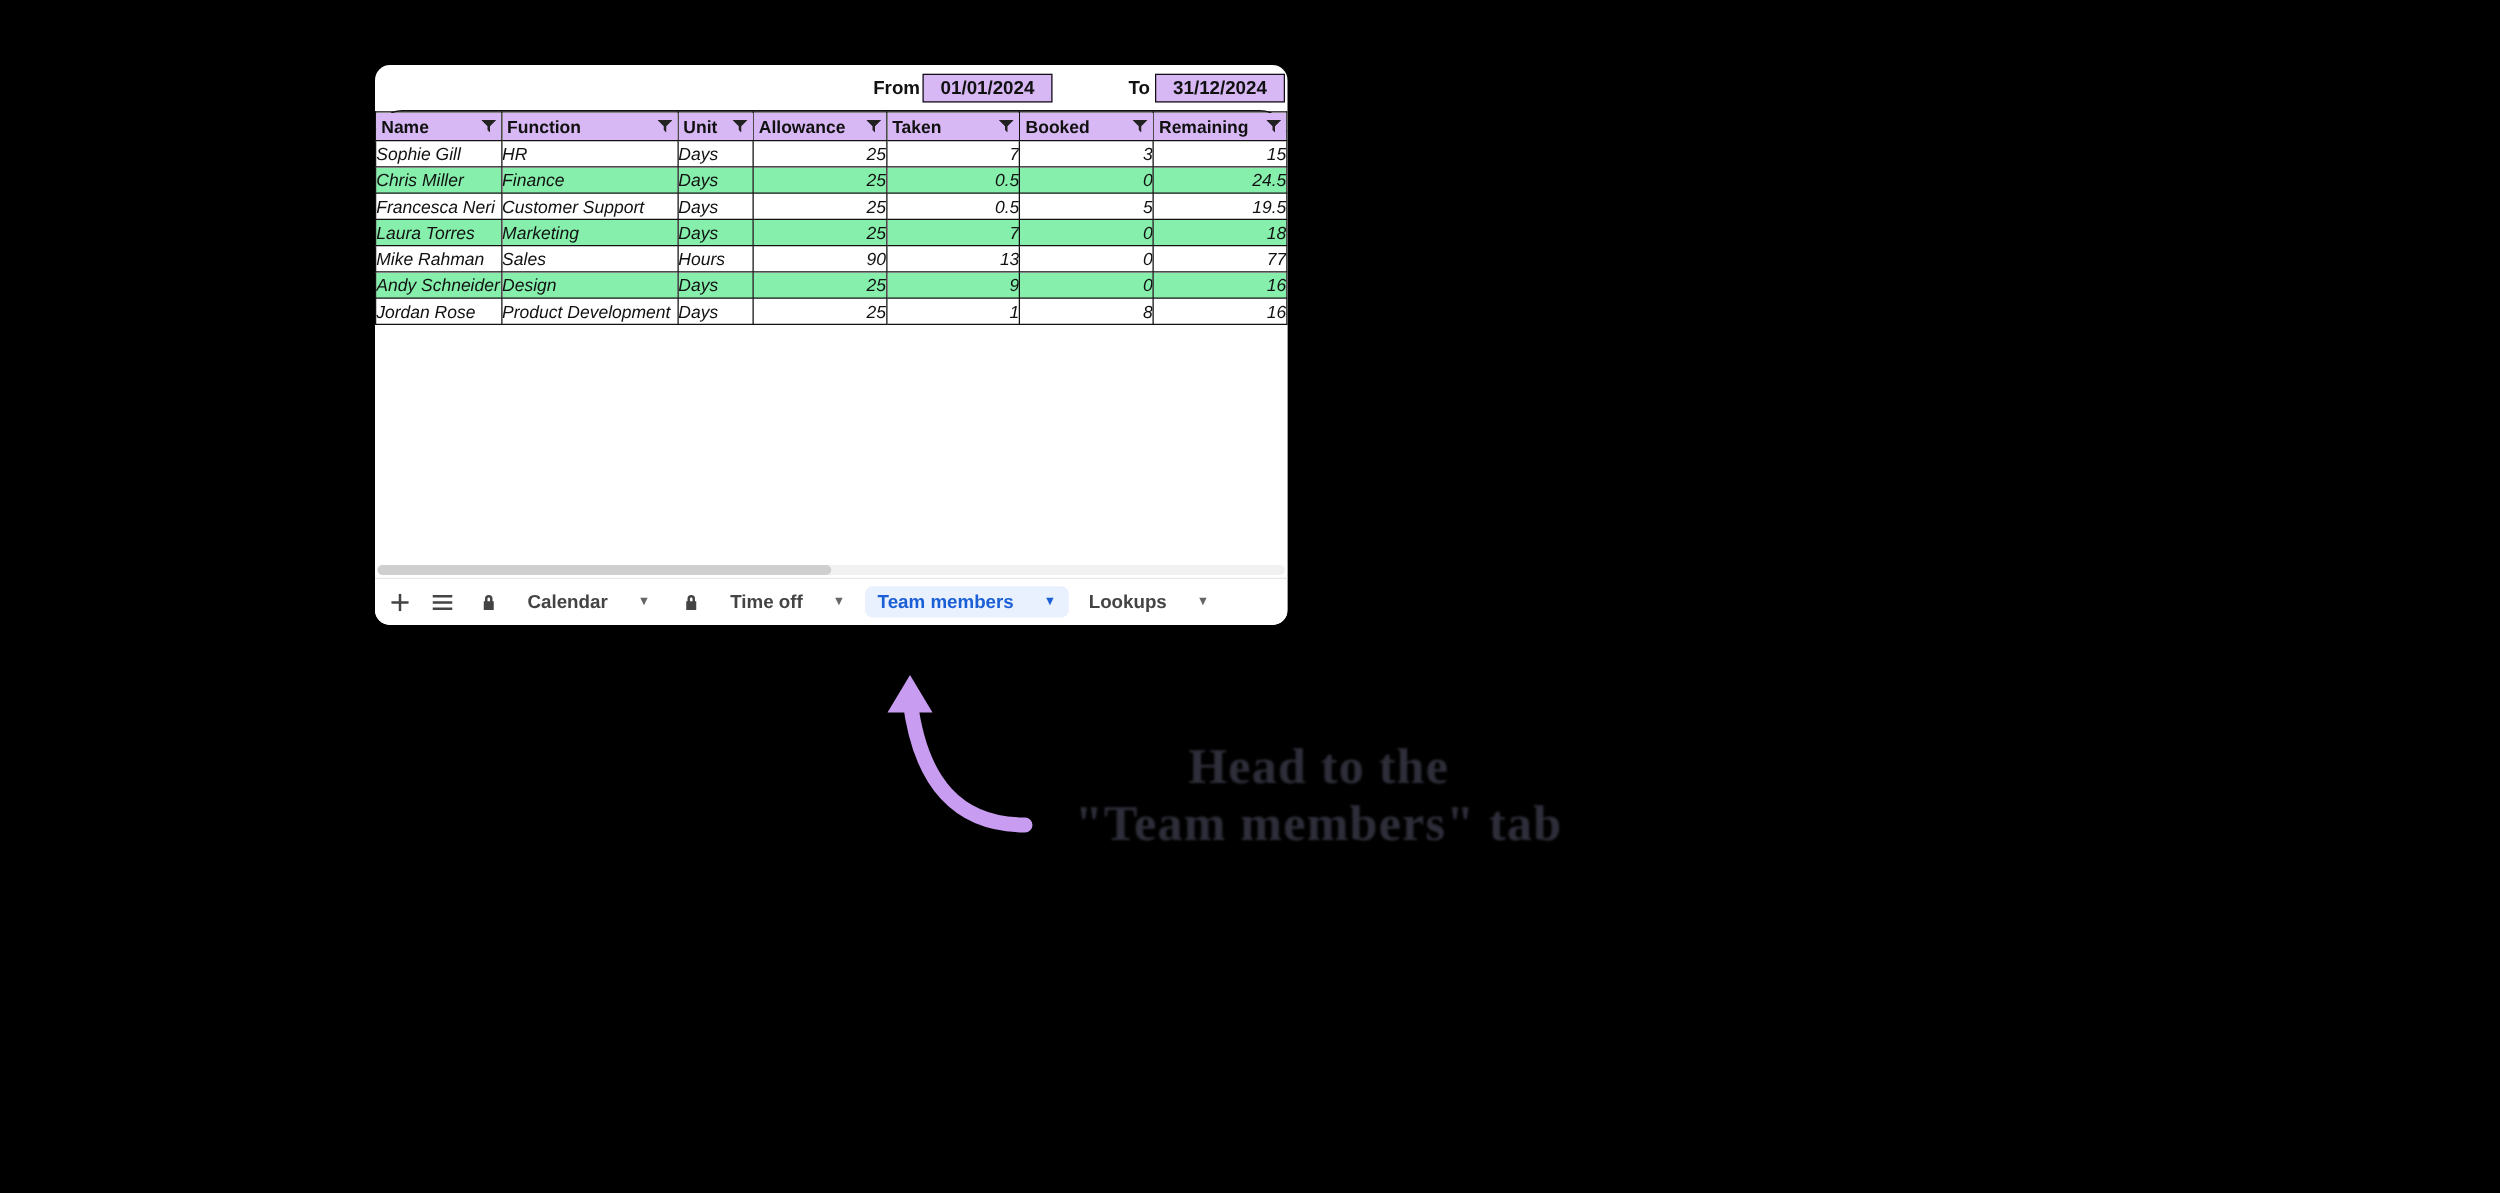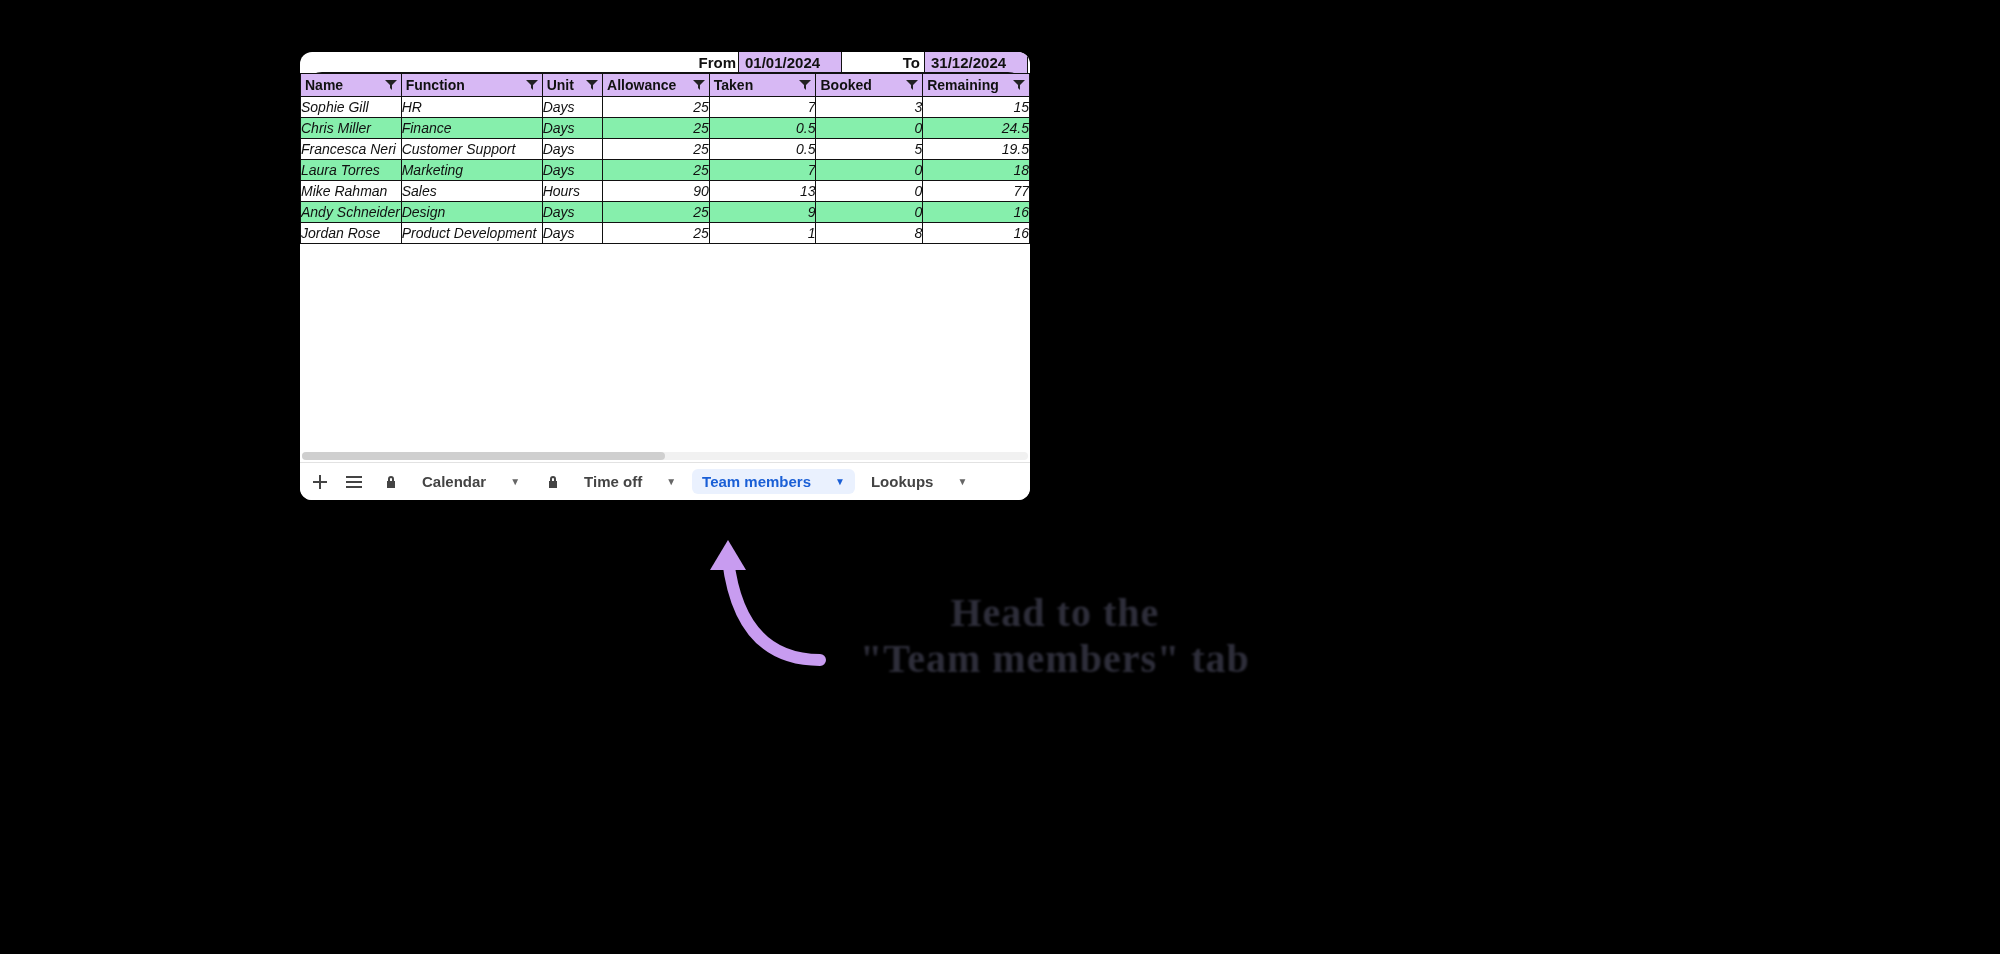--- a/index.html
+++ b/index.html
@@ -18,36 +18,36 @@
     width: 730px;
     height: 448px;
     background: #fff;
     border-radius: 12px;
     box-shadow: 0 10px 30px rgba(0,0,0,0.5), 0 0 0 1px rgba(0,0,0,0.4);
     overflow: hidden;
     display: flex;
     flex-direction: column;
   }
   .date-bar {
-    height: 20px;
+    height: 36px;
     display: flex;
     justify-content: flex-end;
     align-items: center;
     padding-right: 2px;
     font-weight: 700;
     font-size: 15px;
     color: #111;
   }
   .date-lbl { margin-right: 2px; }
   .date-cell {
     background: #d7b8f4;
     border: 1.5px solid #111;
     padding: 2px 6px;
     min-width: 104px;
-    text-align: left;
+    text-align: center;
     font-weight: 700;
   }
   .date-gap { width: 80px; text-align: right; padding-right: 2px;}
   
   .tbl-wrap { border-top: 1.5px solid #111; border-radius: 22px; }
   table { border-collapse: collapse; width: 100%; table-layout: fixed; }
   col.c-name     { width: 100px; }
   col.c-function { width: 140px; }
   col.c-unit     { width:  60px; }
   col.c-allow    { width: 106px; }

